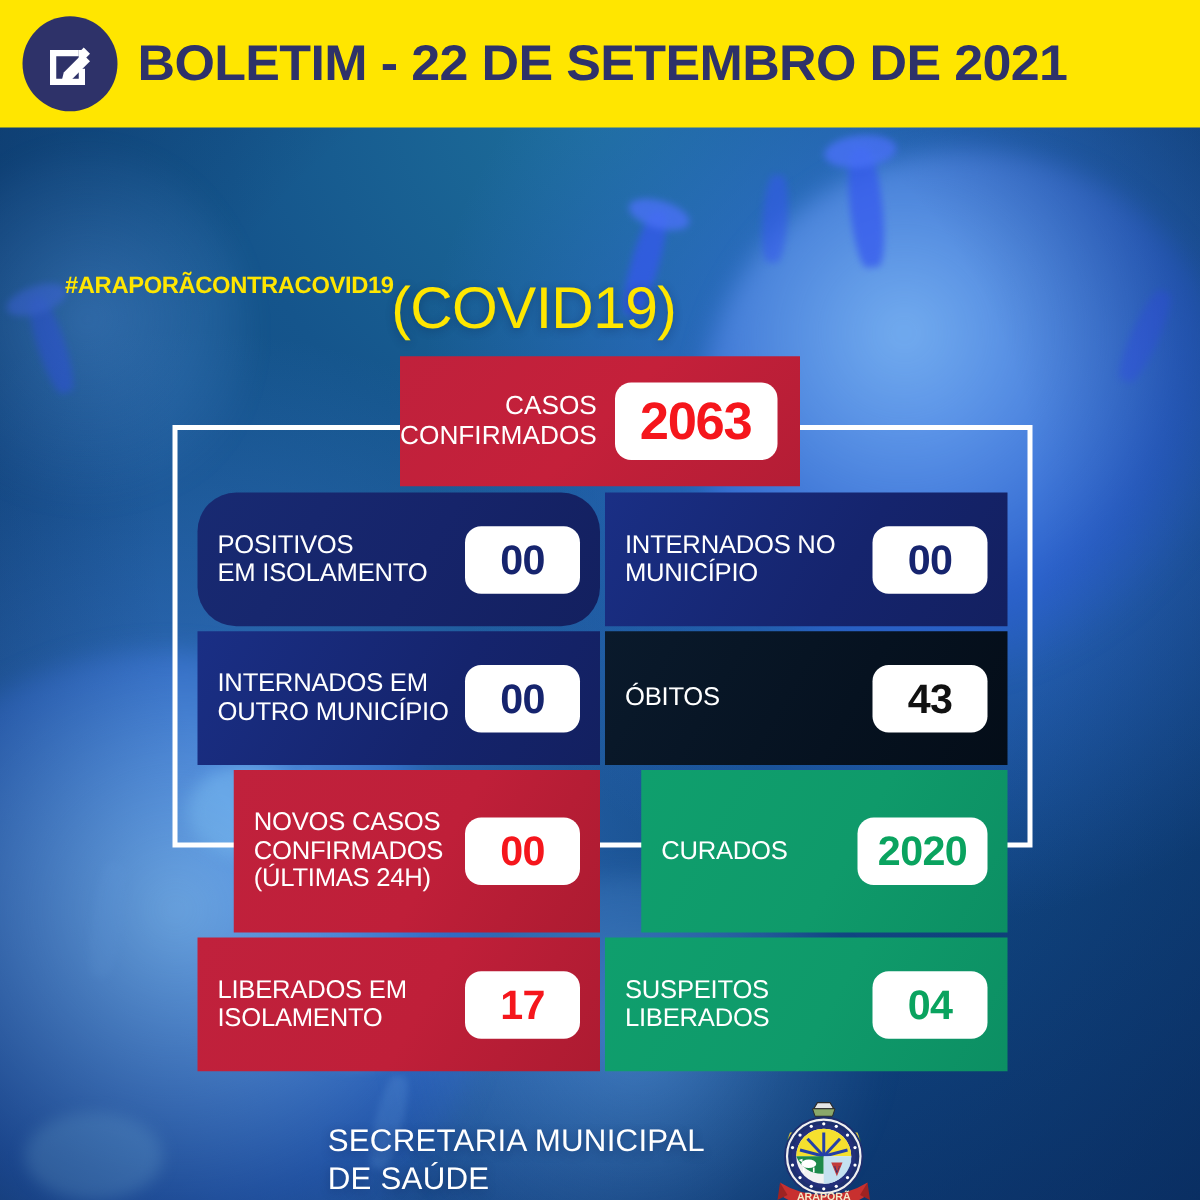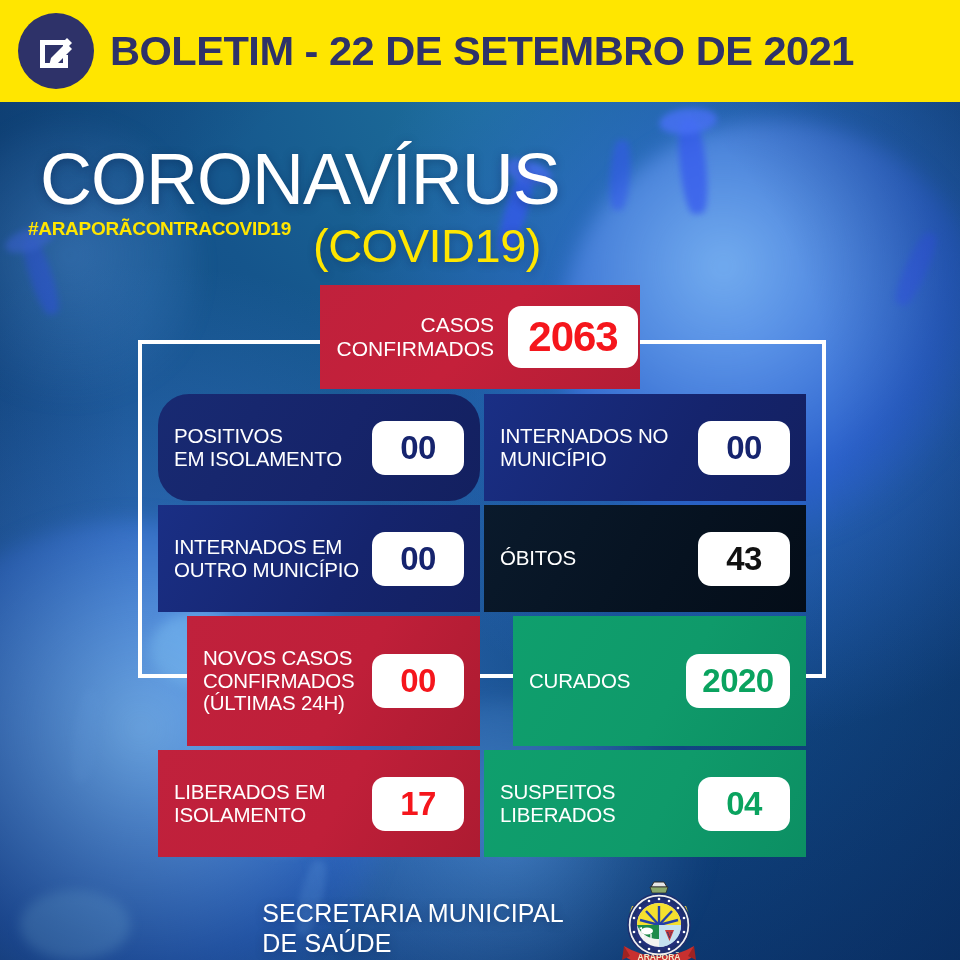--- a/index.html
+++ b/index.html
@@ -57,40 +57,40 @@
     white-space:nowrap;
   }
 
   
   .corona{
     position:absolute;left:40px;top:143px;
     color:#ffffff;font-size:72px;letter-spacing:-1px;line-height:1;
     text-shadow:0 2px 10px rgba(0,20,60,.35);
   }
   .hashtag{
-    position:absolute;left:28px;top:218px;
+    position:absolute;left:52px;top:218px;
     color:#ffe600;font-size:19px;font-weight:bold;letter-spacing:-0.3px;
   }
   .covid19{
     position:absolute;left:313px;top:222px;
     color:#ffe600;font-size:47px;letter-spacing:-0.5px;line-height:1;
     text-shadow:0 2px 8px rgba(0,20,60,.3);
   }
 
   
   .frame{
     position:absolute;left:138px;top:340px;width:688px;height:338px;
     border:4px solid #ffffff;box-sizing:border-box;
   }
 
   
   .banner{
     position:absolute;left:320px;top:285px;width:320px;height:104px;
     background:linear-gradient(135deg,#c0213c 0%,#c4203a 50%,#b41d35 100%);
-    display:flex;align-items:center;justify-content:flex-end;
+    display:flex;align-items:center;
     padding-right:2px;box-sizing:border-box;
   }
   .banner-label{
     color:#fff;font-size:21px;line-height:1.12;text-align:right;margin-right:14px;
   }
   .pill{
     background:#fff;border-radius:13px;display:flex;align-items:center;justify-content:center;
   }
   .banner-pill{width:130px;height:62px;}
   .banner-num{font-size:42px;font-weight:bold;color:#f5161c;letter-spacing:-1px;}
@@ -161,21 +161,20 @@
       <svg width="46" height="46" viewBox="0 0 46 46" aria-hidden="true">
         <path d="M7 12 H30 V17 H12 V35 H30 V27 H35 V40 H7 Z" fill="#ffffff"></path>
         <path d="M30 12 H35 V20 L30 25 Z" fill="#ffffff"></path>
         <path d="M18 30 L33 15 L39 21 L24 36 L16 38 Z" fill="#ffffff"></path>
         <path d="M34 10 L39 15 L35.5 18.5 L30.5 13.5 Z" fill="#ffffff"></path>
       </svg>
     </div>
     <div class="hdr-title">BOLETIM - 22 DE SETEMBRO DE 2021</div>
   </div>
 
-  <div class="corona">CORONAVÍRUS</div>
   <div class="hashtag">#ARAPORÃCONTRACOVID19</div>
   <div class="covid19">(COVID19)</div>
 
   <div class="frame"></div>
 
   <div class="banner">
     <div class="banner-label">
       <div>CASOS</div>
       <div>CONFIRMADOS</div>
     </div>

